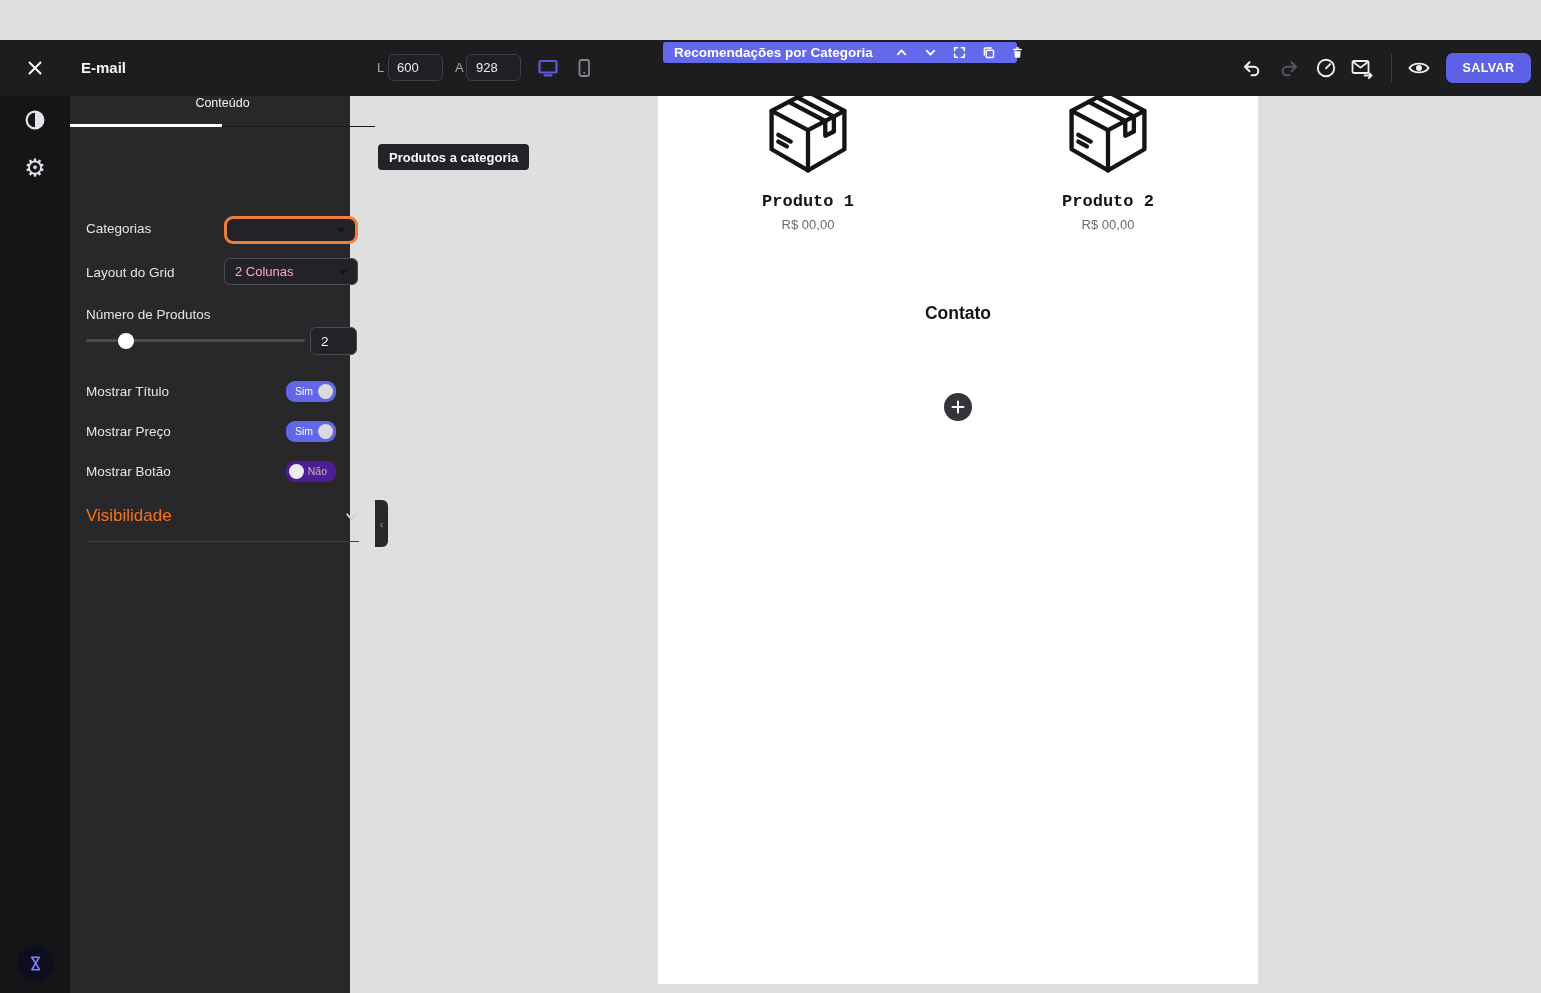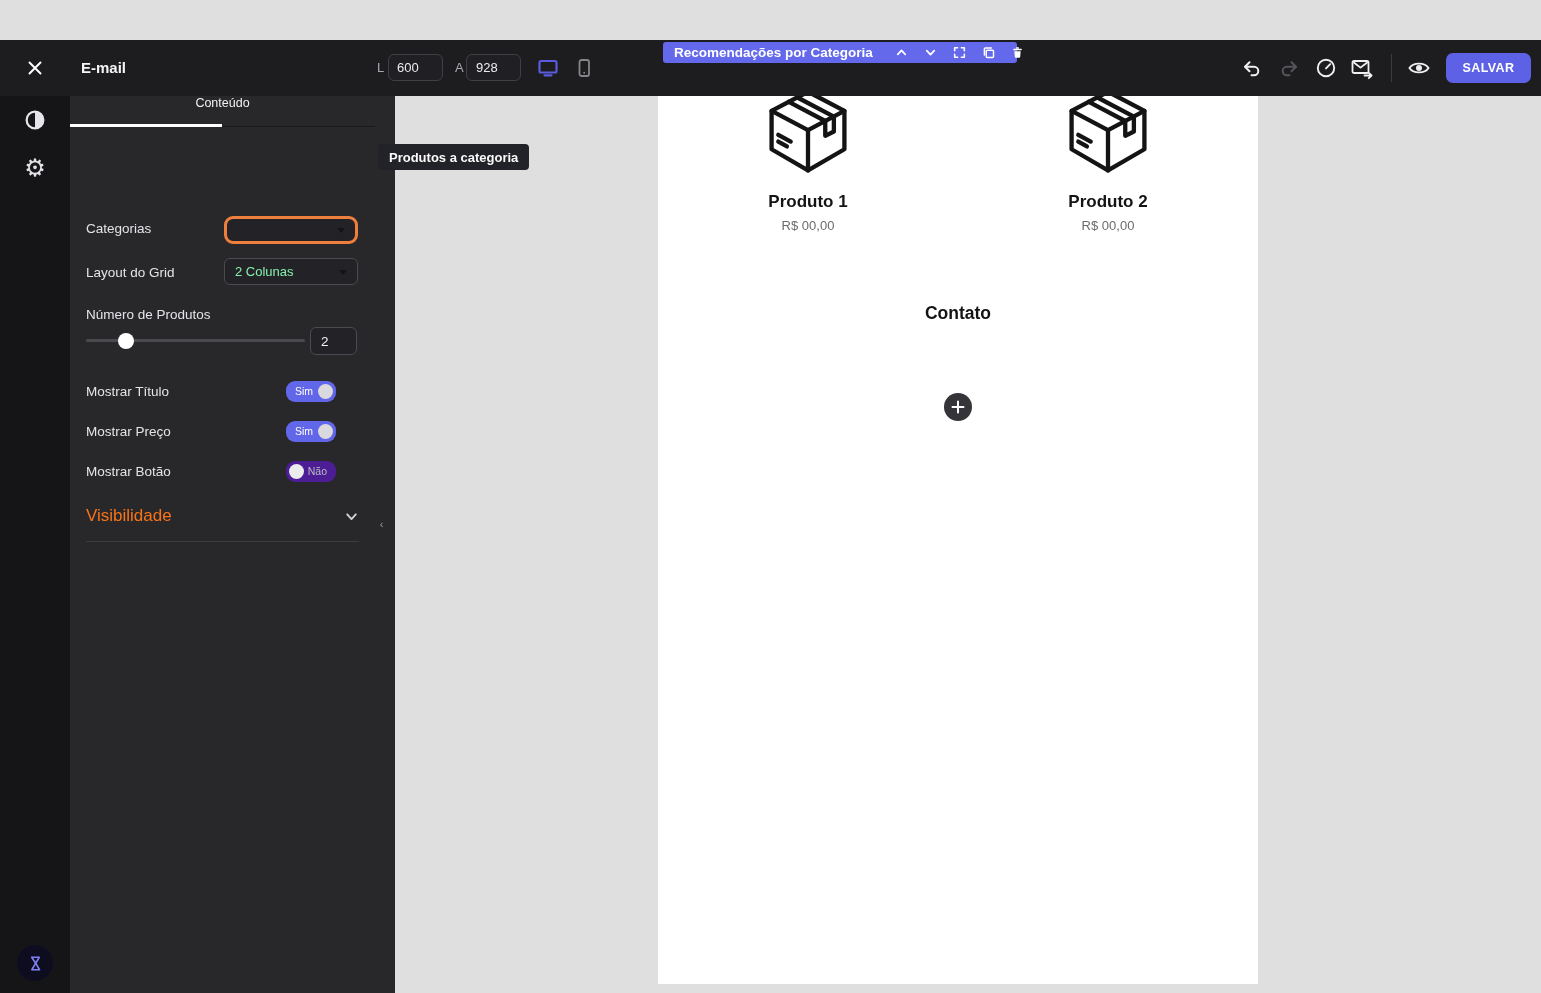--- a/index.html
+++ b/index.html
@@ -67,42 +67,42 @@
   .gear-glyph { font-size:24px; line-height:1; color:#e2e2e6;
     font-family:"DejaVu Sans", sans-serif; }
   .side-logo {
     position:absolute; left:17px; top:889px; width:36px; height:36px;
     border-radius:50%; background:#0d0d1f;
     display:flex; align-items:center; justify-content:center; cursor:pointer;
   }
 
   
   .panel {
-    position:absolute; left:70px; top:56px; width:325px; height:937px;
+    position:absolute; left:70px; top:56px; width:280px; height:937px;
     background:#28282b; z-index:4;
   }
   .tabbar {
     position:relative; width:305px; height:71px; display:flex;
     border-bottom:1px solid #1a1a1d;
   }
   .tab {
     flex:1; display:flex; flex-direction:column; align-items:center;
     justify-content:center; gap:7px; cursor:pointer; color:#9a9aa0;
   }
   .tab.active { color:#f2f2f4; }
   .tab-label { font-size:12.5px; }
   .tab-underline {
     position:absolute; left:0; bottom:-1px; width:152px; height:3px; background:#ffffff;
   }
   .field-label { position:absolute; left:16px; font-size:13.5px; color:#e4e4e8; }
   .select {
     position:absolute; left:154px; width:134px; height:27px;
     background:#232327; border:1px solid #4a4a50; border-radius:6px;
     display:flex; align-items:center; cursor:pointer;
-    font-size:13px; color:#86efac; padding:0 10px;
+    font-size:13px; color:#f9a8d4; padding:0 10px;
   }
   .select.highlight {
     border:3px solid #ef7f3d; border-radius:9px; height:28px; background:#232327;
   }
   .caret {
     position:absolute; right:10px; top:50%; margin-top:-2px;
     width:0; height:0; border-left:4.5px solid transparent;
     border-right:4.5px solid transparent; border-top:5.5px solid #141416;
   }
   .slider-track {
@@ -158,21 +158,21 @@
   .email-doc {
     position:absolute; left:283px; top:0; width:600px; height:928px;
     background:#ffffff;
   }
   .product-row {
     position:absolute; left:0; top:30px; width:600px; display:flex;
   }
   .product-cell {
     width:300px; display:flex; flex-direction:column; align-items:center;
   }
-  .product-name { margin-top:14px; font-size:17px; font-weight:700; color:#141414; }
+  .product-name { margin-top:14px; font-size:17px; font-weight:700; color:#141414;font-family:Liberation Mono, monospace; }
   .product-price { margin-top:6px; font-size:13px; color:#6b6b6b; }
   .contact-title {
     position:absolute; left:0; top:247px; width:600px; text-align:center;
     font-size:17.5px; font-weight:700; color:#141414;
   }
   .contact-link-wrap { position:absolute; left:0; top:278px; width:600px; text-align:center; }
   .contact-link { font-size:11.5px; color:#2323d5; text-decoration:underline; cursor:pointer; }
   .add-block-btn {
     position:absolute; left:286px; top:337px; width:28px; height:28px;
     border-radius:50%; background:#353539; display:flex; align-items:center;

